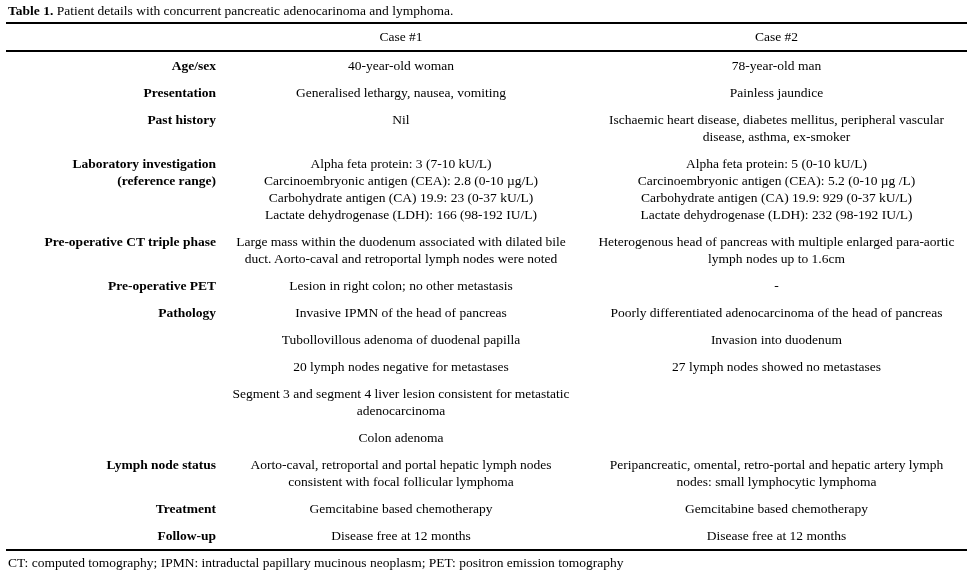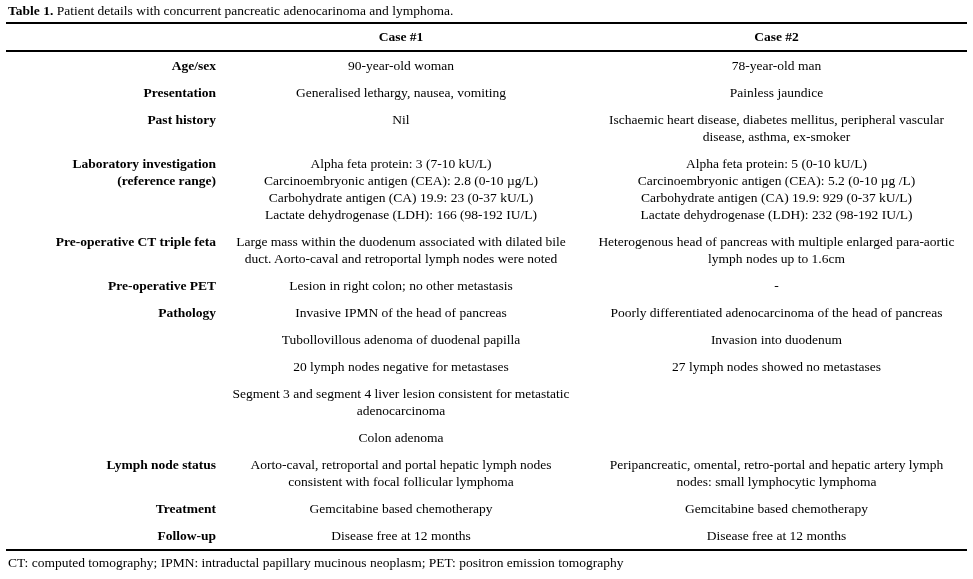--- a/index.html
+++ b/index.html
@@ -33,21 +33,21 @@
     height: 0;
   }
   .grid-row {
     display: grid;
     grid-template-columns: 210px 370px 381px;
     align-items: start;
     padding: 5px 0;
   }
   .header-row {
     padding: 4px 0 5px 0;
-    font-weight: bold;
+    font-weight: normal;
   }
   .row-label {
     text-align: right;
     padding-left: 2px;
     font-weight: bold;
     margin-left: 23px;
   }
   .row-sublabel {
     font-weight: bold;
   }
@@ -83,21 +83,21 @@
     <div class="header-cell">Case #2</div>
   </div>
 
   <hr class="rule">
 
   <div class="table-body">
 
     <div class="grid-row">
       <div class="row-label">Age/sex</div>
       <div class="cell">
-          <p>90-year-old woman</p>
+          <p>40-year-old woman</p>
         </div>
       <div class="cell">
           <p>78-year-old man</p>
         </div>
     </div>
 
     <div class="grid-row">
       <div class="row-label">Presentation</div>
       <div class="cell">
           <p>Generalised lethargy, nausea, vomiting</p>
@@ -130,21 +130,21 @@
       </div>
       <div class="cell">
         <p>Alpha feta protein: 5 (0-10 kU/L)</p>
         <p>Carcinoembryonic antigen (CEA): 5.2 (0-10 µg /L)</p>
         <p>Carbohydrate antigen (CA) 19.9: 929 (0-37 kU/L)</p>
         <p>Lactate dehydrogenase (LDH): 232 (98-192 IU/L)</p>
       </div>
     </div>
 
     <div class="grid-row">
-      <div class="row-label">Pre-operative CT triple feta</div>
+      <div class="row-label">Pre-operative CT triple phase</div>
       <div class="cell">
           <p>Large mass within the duodenum associated with dilated bile duct. Aorto-caval and retroportal lymph nodes were noted</p>
         </div>
       <div class="cell">
           <p>Heterogenous head of pancreas with multiple enlarged para-aortic lymph nodes up to 1.6cm</p>
         </div>
     </div>
 
     <div class="grid-row">
       <div class="row-label">Pre-operative PET</div>

